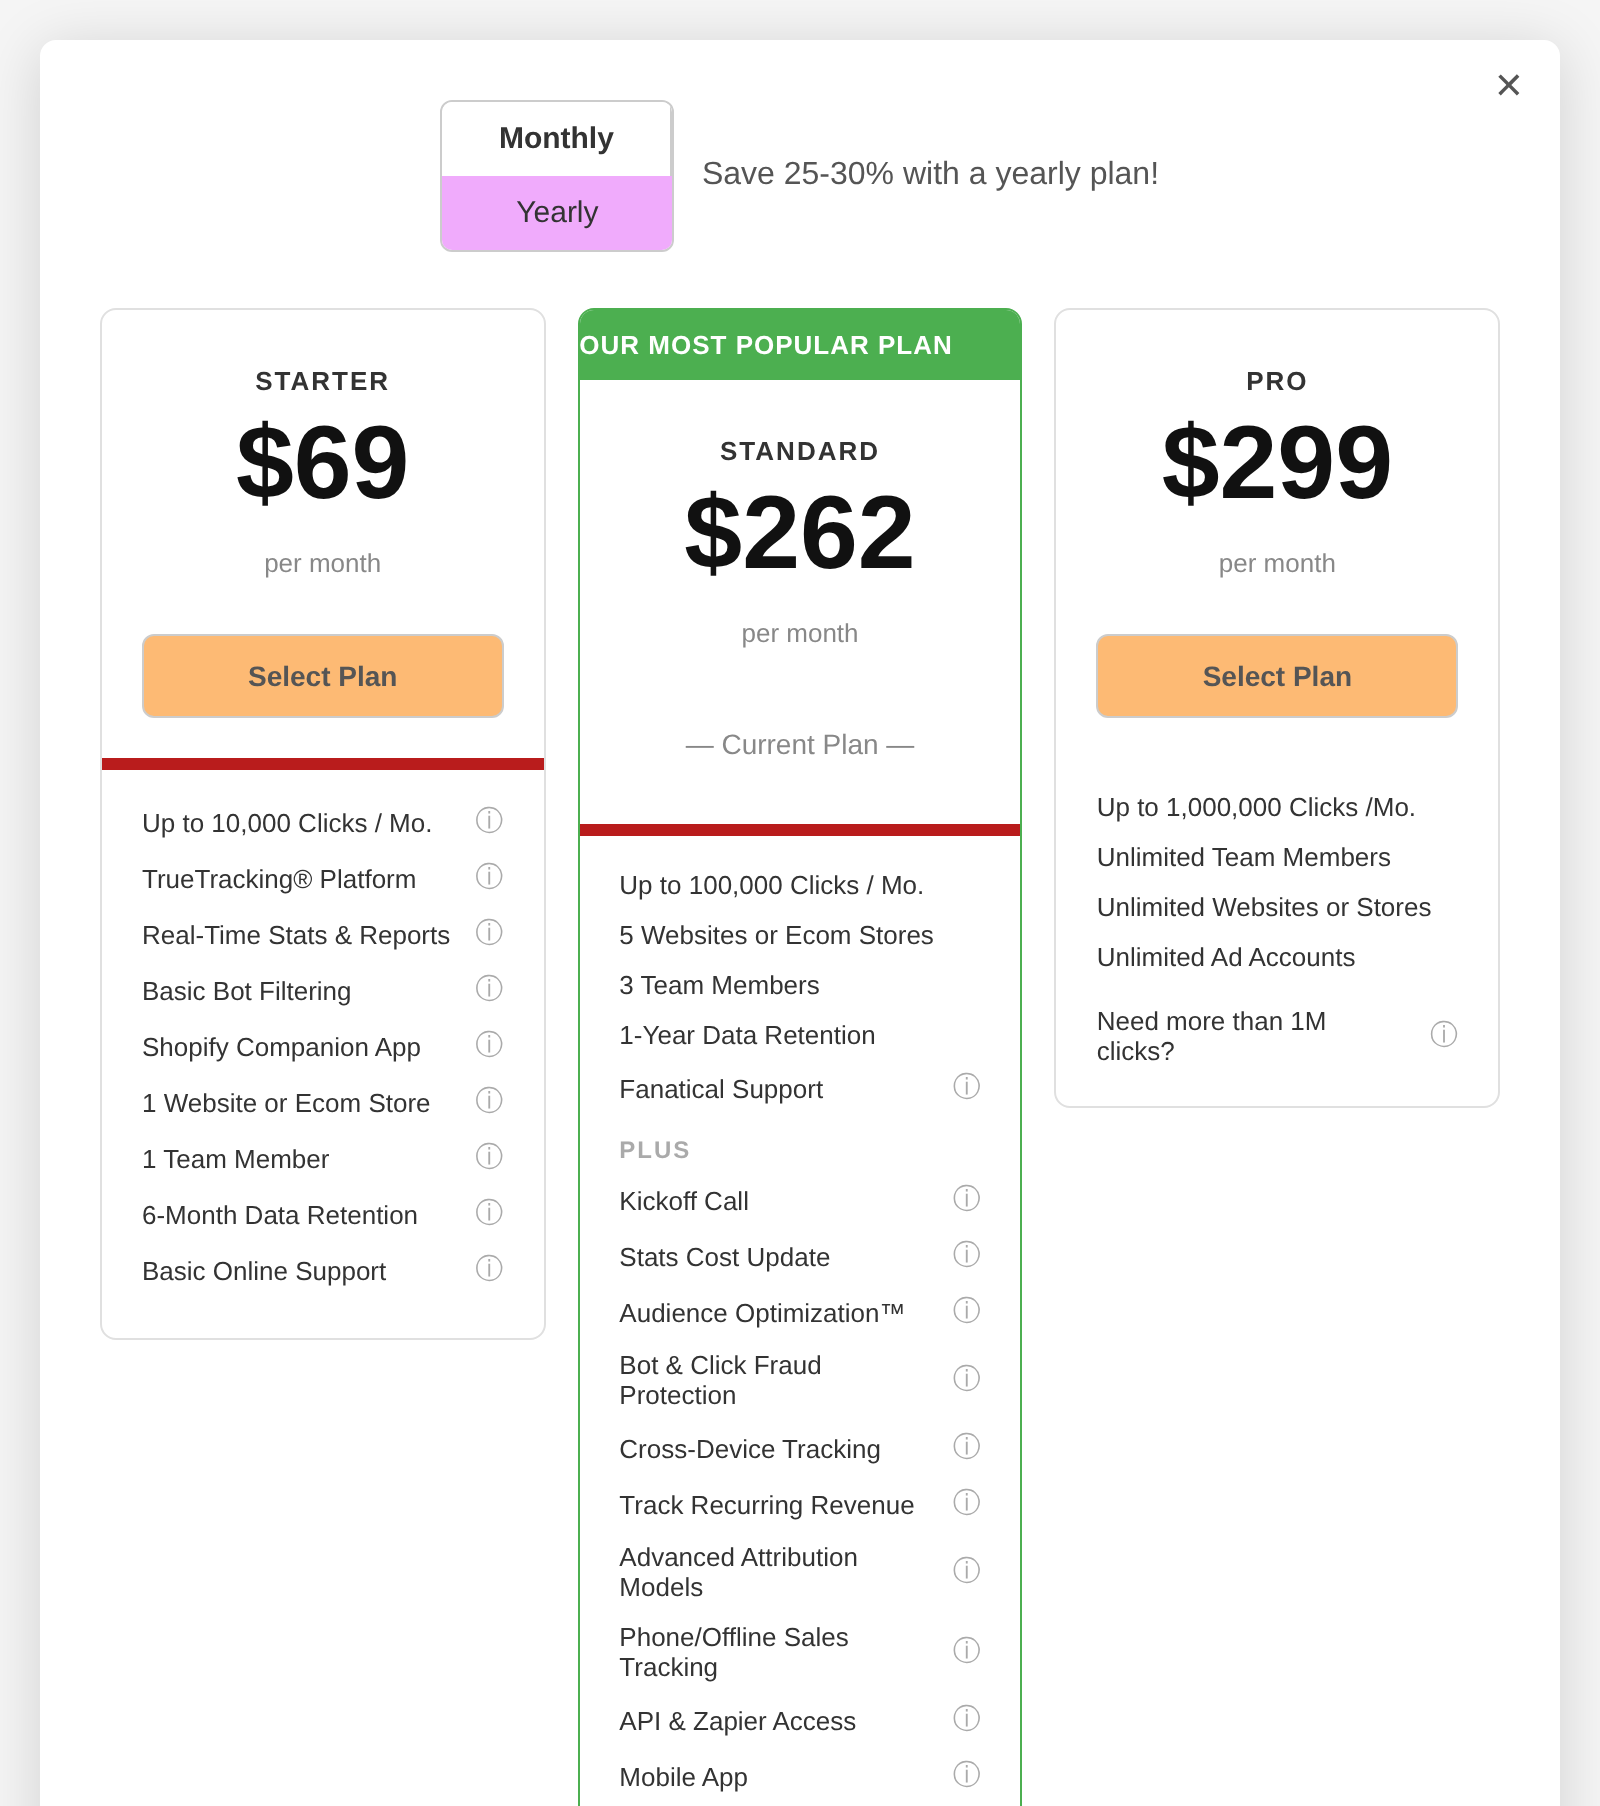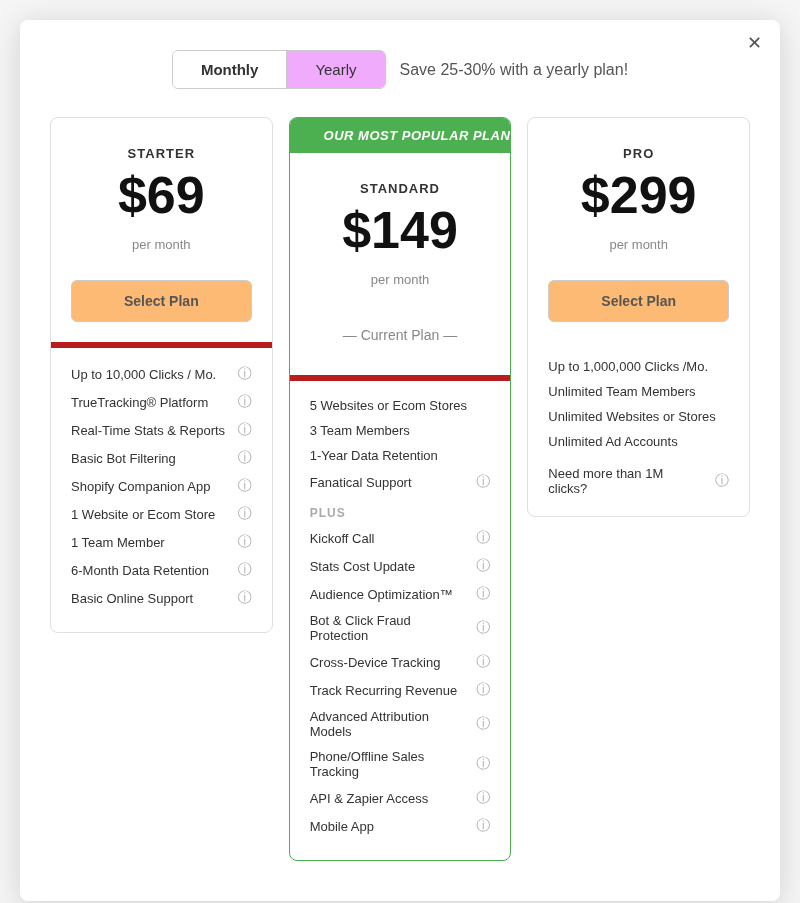--- a/index.html
+++ b/index.html
@@ -37,20 +37,21 @@
       justify-content: center;
       align-items: center;
       gap: 14px;
       margin-bottom: 28px;
     }
     .toggle-group {
       display: flex;
       border: 1.5px solid #ccc;
       border-radius: 6px;
       overflow: hidden;
+      flex-direction: column;
     }
     .toggle-btn {
       padding: 10px 28px;
       background: #f0abfc;
       border: none;
       cursor: pointer;
       font-size: 15px;
       color: #333;
     }
     .toggle-btn.active {
@@ -75,26 +76,25 @@
       border-radius: 8px;
       overflow: hidden;
       background: #fff;
     }
     .plan-card.popular {
       border-color: #4caf50;
     }
     .popular-badge {
       background: #4caf50;
       color: #fff;
-      text-align: right;
+      text-align: left;
       padding: 10px 0;
       font-size: 13px;
       font-weight: 700;
       letter-spacing: 0.5px;
-      font-style: italic;
     }
     .plan-header {
       padding: 28px 20px 18px;
       text-align: center;
     }
     .plan-name {
       font-size: 13px;
       font-weight: 700;
       letter-spacing: 1px;
       color: #333;
@@ -240,25 +240,28 @@
           <span>Basic Online Support</span>
           <span class="info-icon">ⓘ</span>
         </div>
       </div>
     </div>
 
     <div class="plan-card popular">
       <div class="popular-badge">OUR MOST POPULAR PLAN</div>
       <div class="plan-header">
         <div class="plan-name">STANDARD</div>
-        <div class="plan-price">$149</div>
+        <div class="plan-price">$262</div>
         <div class="plan-period">per month</div>
       </div>
       <div class="current-plan-label">— Current Plan —</div>
       <div class="features-list">
+        <div class="feature-item">
+          <span>Up to 100,000 Clicks / Mo.</span>
+        </div>
         <div class="feature-item">
           <span>5 Websites or Ecom Stores</span>
         </div>
         <div class="feature-item">
           <span>3 Team Members</span>
         </div>
         <div class="feature-item">
           <span>1-Year Data Retention</span>
         </div>
         <div class="feature-item">

